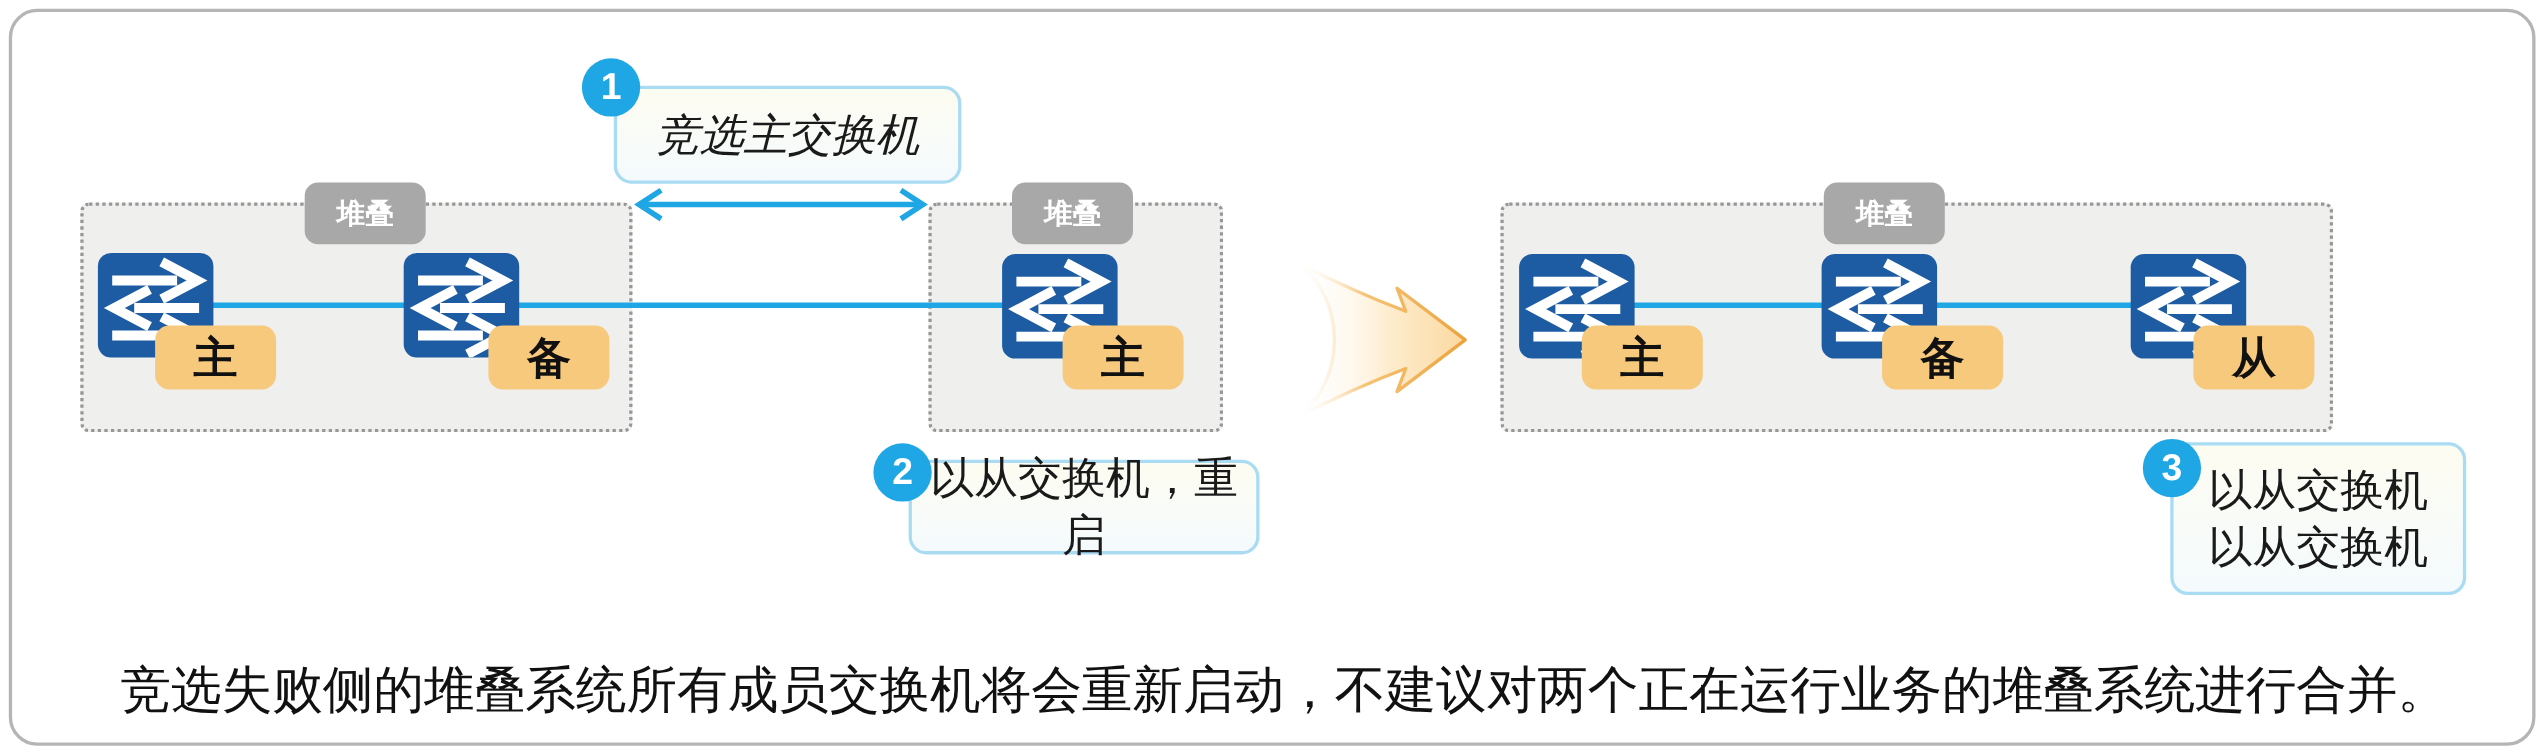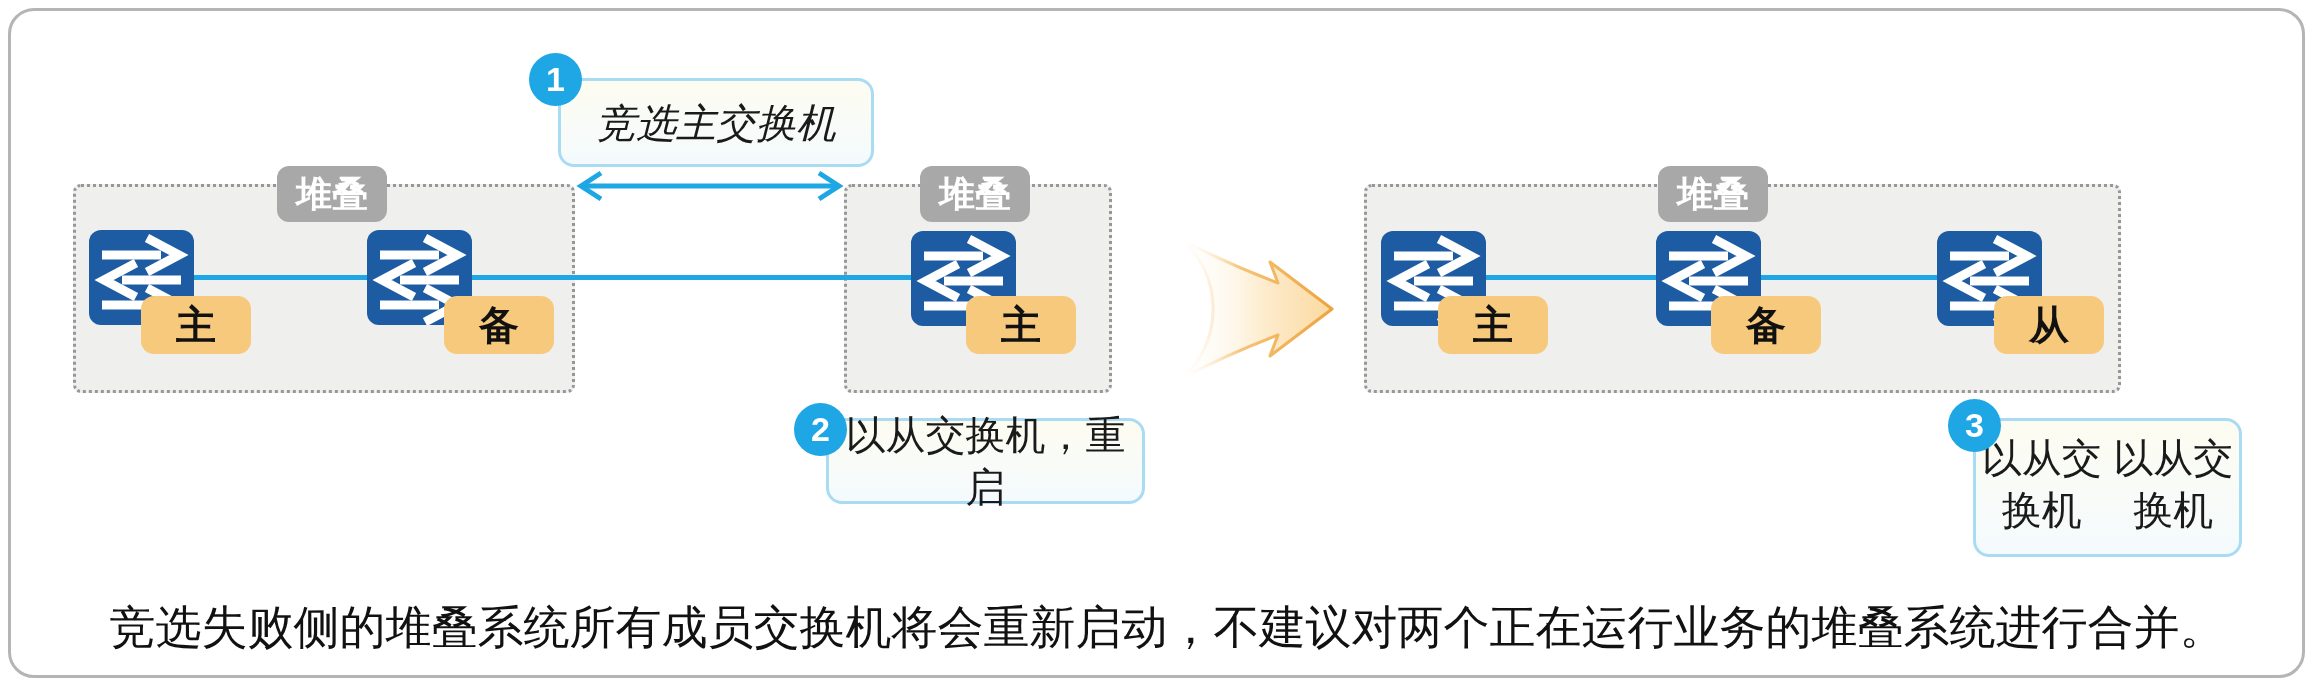--- a/index.html
+++ b/index.html
@@ -9,21 +9,21 @@
          border:3px solid #b5b5b5;border-radius:26px;background:#ffffff;}
 
   
   .stack-box{position:absolute;background:#efefee;border:3px dotted #979797;border-radius:8px;}
   .box-left {left:62px; top:173px;width:496px;height:203px;}
   .box-mid  {left:833px;top:173px;width:262px;height:203px;}
   .box-right{left:1353px;top:173px;width:751px;height:203px;}
 
   
   .stack-tag{position:absolute;top:155px;width:110px;height:56px;background:#a8a8a8;
-             border-radius:12px;color:#ffffff;font-weight:bold;font-size:36px;
+             border-radius:12px;color:#ffffff;font-weight:bold;font-size:26px;
              display:flex;align-items:center;justify-content:center;z-index:3;}
   .tag-left {left:266px;}
   .tag-mid  {left:909px;}
   .tag-right{left:1647px;}
 
   
   .link-line{position:absolute;top:264px;height:5px;background:#1ea7e4;z-index:1;}
   .line-a{left:130px;width:825px;}
   .line-b{left:1422px;width:558px;}
 
@@ -51,21 +51,21 @@
               justify-content:center;z-index:6;}
   .callout-box{position:absolute;border:3px solid #a9dbf3;border-radius:16px;
                background:linear-gradient(180deg,#fdfcf1 0%,#f4fafd 100%);
                color:#1a1a1a;font-size:40px;display:flex;align-items:center;
                justify-content:center;text-align:center;z-index:5;line-height:1.3;}
   .c1-circle{left:518px;top:42px;}
   .c1-box{left:547px;top:67px;width:310px;height:83px;font-style:italic;}
   .c2-circle{left:783px;top:392px;}
   .c2-box{left:815px;top:407px;width:313px;height:80px;}
   .c3-circle{left:1937px;top:388px;}
-  .c3-box{left:1962px;top:407px;width:263px;height:133px;flex-direction:row;font-family:Liberation Mono, monospace;}
+  .c3-box{left:1962px;top:391px;width:263px;height:133px;flex-direction:column;}
 
   
   .double-arrow{position:absolute;left:560px;top:157px;z-index:2;}
 
   
   .transition-arrow{position:absolute;left:1163px;top:224px;z-index:2;}
 
   
   .note{position:absolute;left:0;top:586px;width:2313px;text-align:center;
         color:#111111;font-size:46px;z-index:3;}

